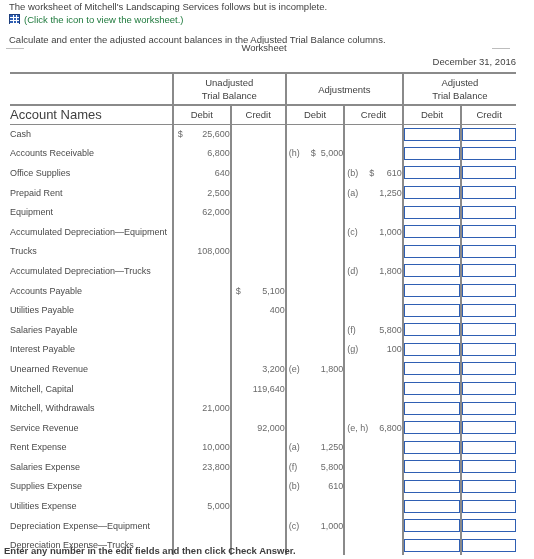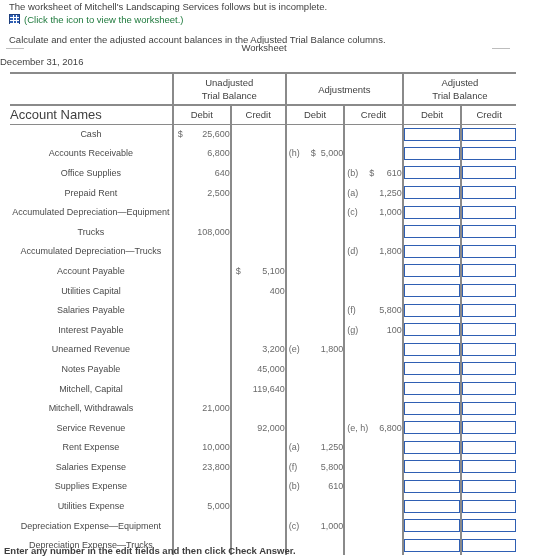--- a/index.html
+++ b/index.html
@@ -89,21 +89,21 @@
     color: #3f3f3f;
     overflow: hidden;
     height: 11px;
     line-height: 9px;
     margin-left: 12px;
   }
   .ws-date {
     position: absolute;
     left: 0; right: 0;
     top: 56px;
-    text-align: left;
+    text-align: right;
     font-size: 9.5px;
     color: #3f3f3f;
   }
 
   table.ws {
     position: absolute;
     left: 10px;
     top: 72px;
     border-collapse: collapse;
     font-size: 9px;
@@ -140,21 +140,20 @@
     padding-left: 8px;
   }
 
   tr.datarow { height: 19.6px; }
   td.acct {
     padding-left: 8px;
     white-space: nowrap;
     font-size: 9px;
     color: #4a4a4a;
     vertical-align: middle;
-    text-align: center;
   }
 
   
   td.money {
     vertical-align: middle;
     position: relative;
     padding-right: 3px;
   }
   td.money .inner {
     display: flex;
@@ -380,20 +379,49 @@
             </div>
           </td>
           <td class="inputcell vline-l">
             <div class="inbox"></div>
           </td>
           <td class="inputcell vline-l">
             <div class="inbox"></div>
           </td>
         </tr>
         <tr class="datarow">
+          <td class="acct">Equipment</td>
+          <td class="money no-tag vline-l">
+            <div class="inner">
+              <span class="num">62,000</span>
+            </div>
+          </td>
+          <td class="money no-tag vline-l">
+            <div class="inner">
+              <span class="num"></span>
+            </div>
+          </td>
+          <td class="money has-tag vline-l">
+            <div class="inner">
+              <span class="num"></span>
+            </div>
+          </td>
+          <td class="money has-tag vline-l">
+            <div class="inner">
+              <span class="num"></span>
+            </div>
+          </td>
+          <td class="inputcell vline-l">
+            <div class="inbox"></div>
+          </td>
+          <td class="inputcell vline-l">
+            <div class="inbox"></div>
+          </td>
+        </tr>
+        <tr class="datarow">
           <td class="acct">Accumulated Depreciation—Equipment</td>
           <td class="money no-tag vline-l">
             <div class="inner">
               <span class="num"></span>
             </div>
           </td>
           <td class="money no-tag vline-l">
             <div class="inner">
               <span class="num"></span>
             </div>
@@ -469,21 +497,21 @@
             </div>
           </td>
           <td class="inputcell vline-l">
             <div class="inbox"></div>
           </td>
           <td class="inputcell vline-l">
             <div class="inbox"></div>
           </td>
         </tr>
         <tr class="datarow">
-          <td class="acct">Account Payable</td>
+          <td class="acct">Accounts Payable</td>
           <td class="money no-tag vline-l">
             <div class="inner">
               <span class="num"></span>
             </div>
           </td>
           <td class="money no-tag vline-l">
             <span class="dlr">$</span>
             <div class="inner">
               <span class="num">5,100</span>
             </div>
@@ -499,21 +527,21 @@
             </div>
           </td>
           <td class="inputcell vline-l">
             <div class="inbox"></div>
           </td>
           <td class="inputcell vline-l">
             <div class="inbox"></div>
           </td>
         </tr>
         <tr class="datarow">
-          <td class="acct">Utilities Capital</td>
+          <td class="acct">Utilities Payable</td>
           <td class="money no-tag vline-l">
             <div class="inner">
               <span class="num"></span>
             </div>
           </td>
           <td class="money no-tag vline-l">
             <div class="inner">
               <span class="num">400</span>
             </div>
           </td>
@@ -603,49 +631,20 @@
           </td>
           <td class="money no-tag vline-l">
             <div class="inner">
               <span class="num">3,200</span>
             </div>
           </td>
           <td class="money has-tag vline-l">
             <span class="tag">(e)</span>
             <div class="inner">
               <span class="num">1,800</span>
-            </div>
-          </td>
-          <td class="money has-tag vline-l">
-            <div class="inner">
-              <span class="num"></span>
-            </div>
-          </td>
-          <td class="inputcell vline-l">
-            <div class="inbox"></div>
-          </td>
-          <td class="inputcell vline-l">
-            <div class="inbox"></div>
-          </td>
-        </tr>
-        <tr class="datarow">
-          <td class="acct">Notes Payable</td>
-          <td class="money no-tag vline-l">
-            <div class="inner">
-              <span class="num"></span>
-            </div>
-          </td>
-          <td class="money no-tag vline-l">
-            <div class="inner">
-              <span class="num">45,000</span>
-            </div>
-          </td>
-          <td class="money has-tag vline-l">
-            <div class="inner">
-              <span class="num"></span>
             </div>
           </td>
           <td class="money has-tag vline-l">
             <div class="inner">
               <span class="num"></span>
             </div>
           </td>
           <td class="inputcell vline-l">
             <div class="inbox"></div>
           </td>

